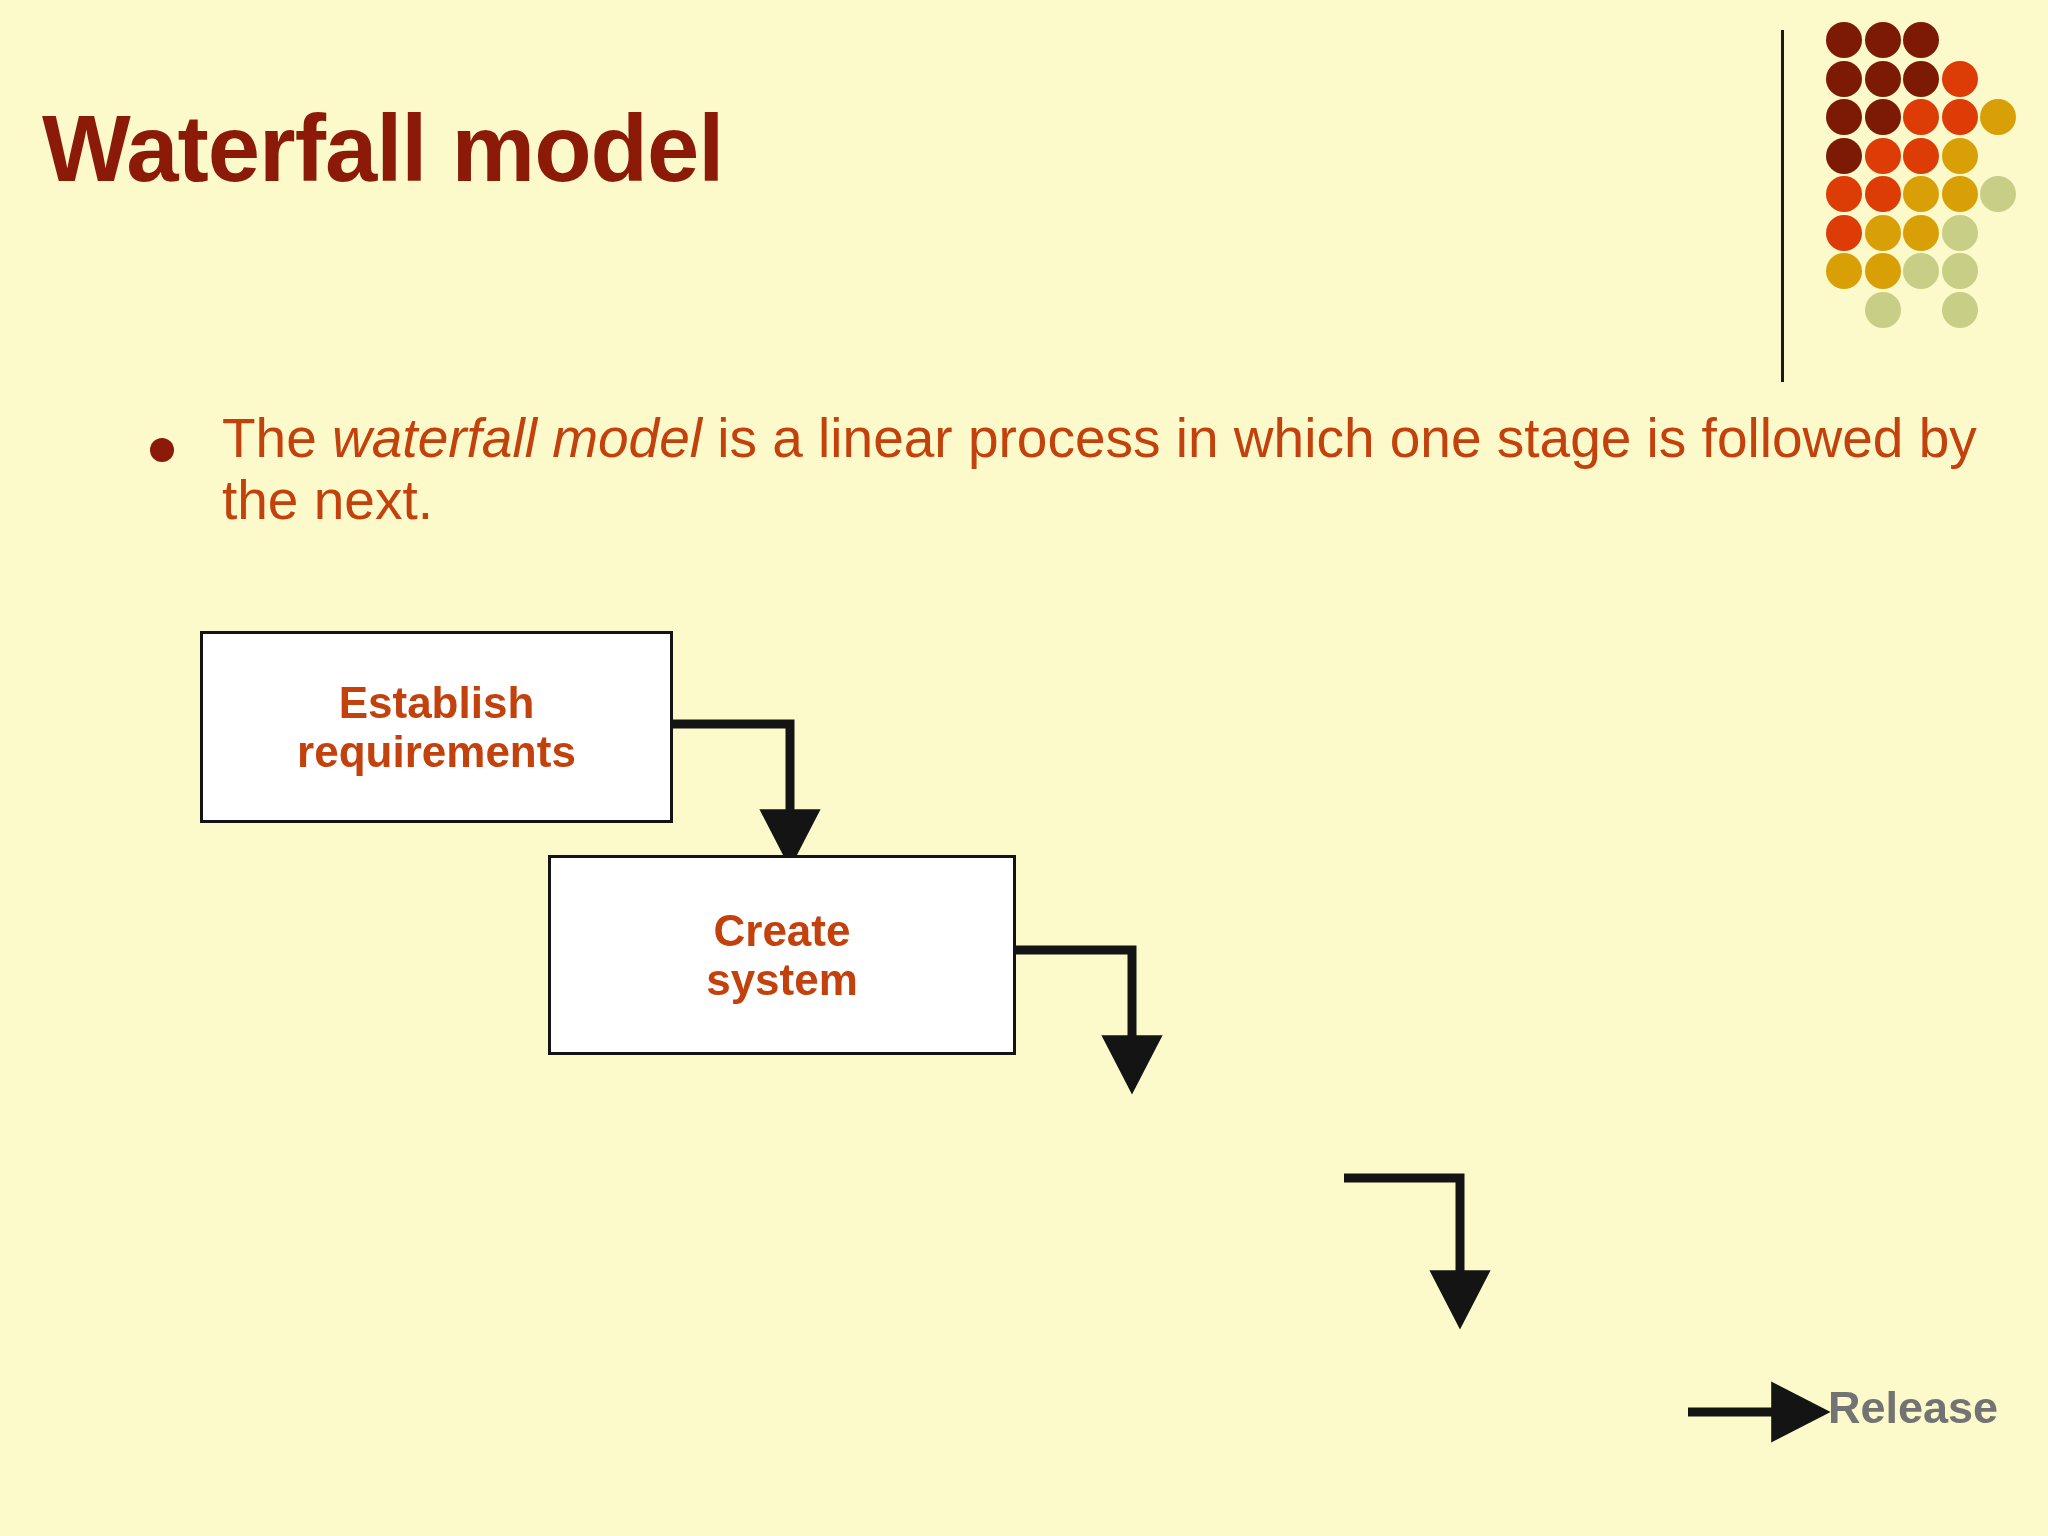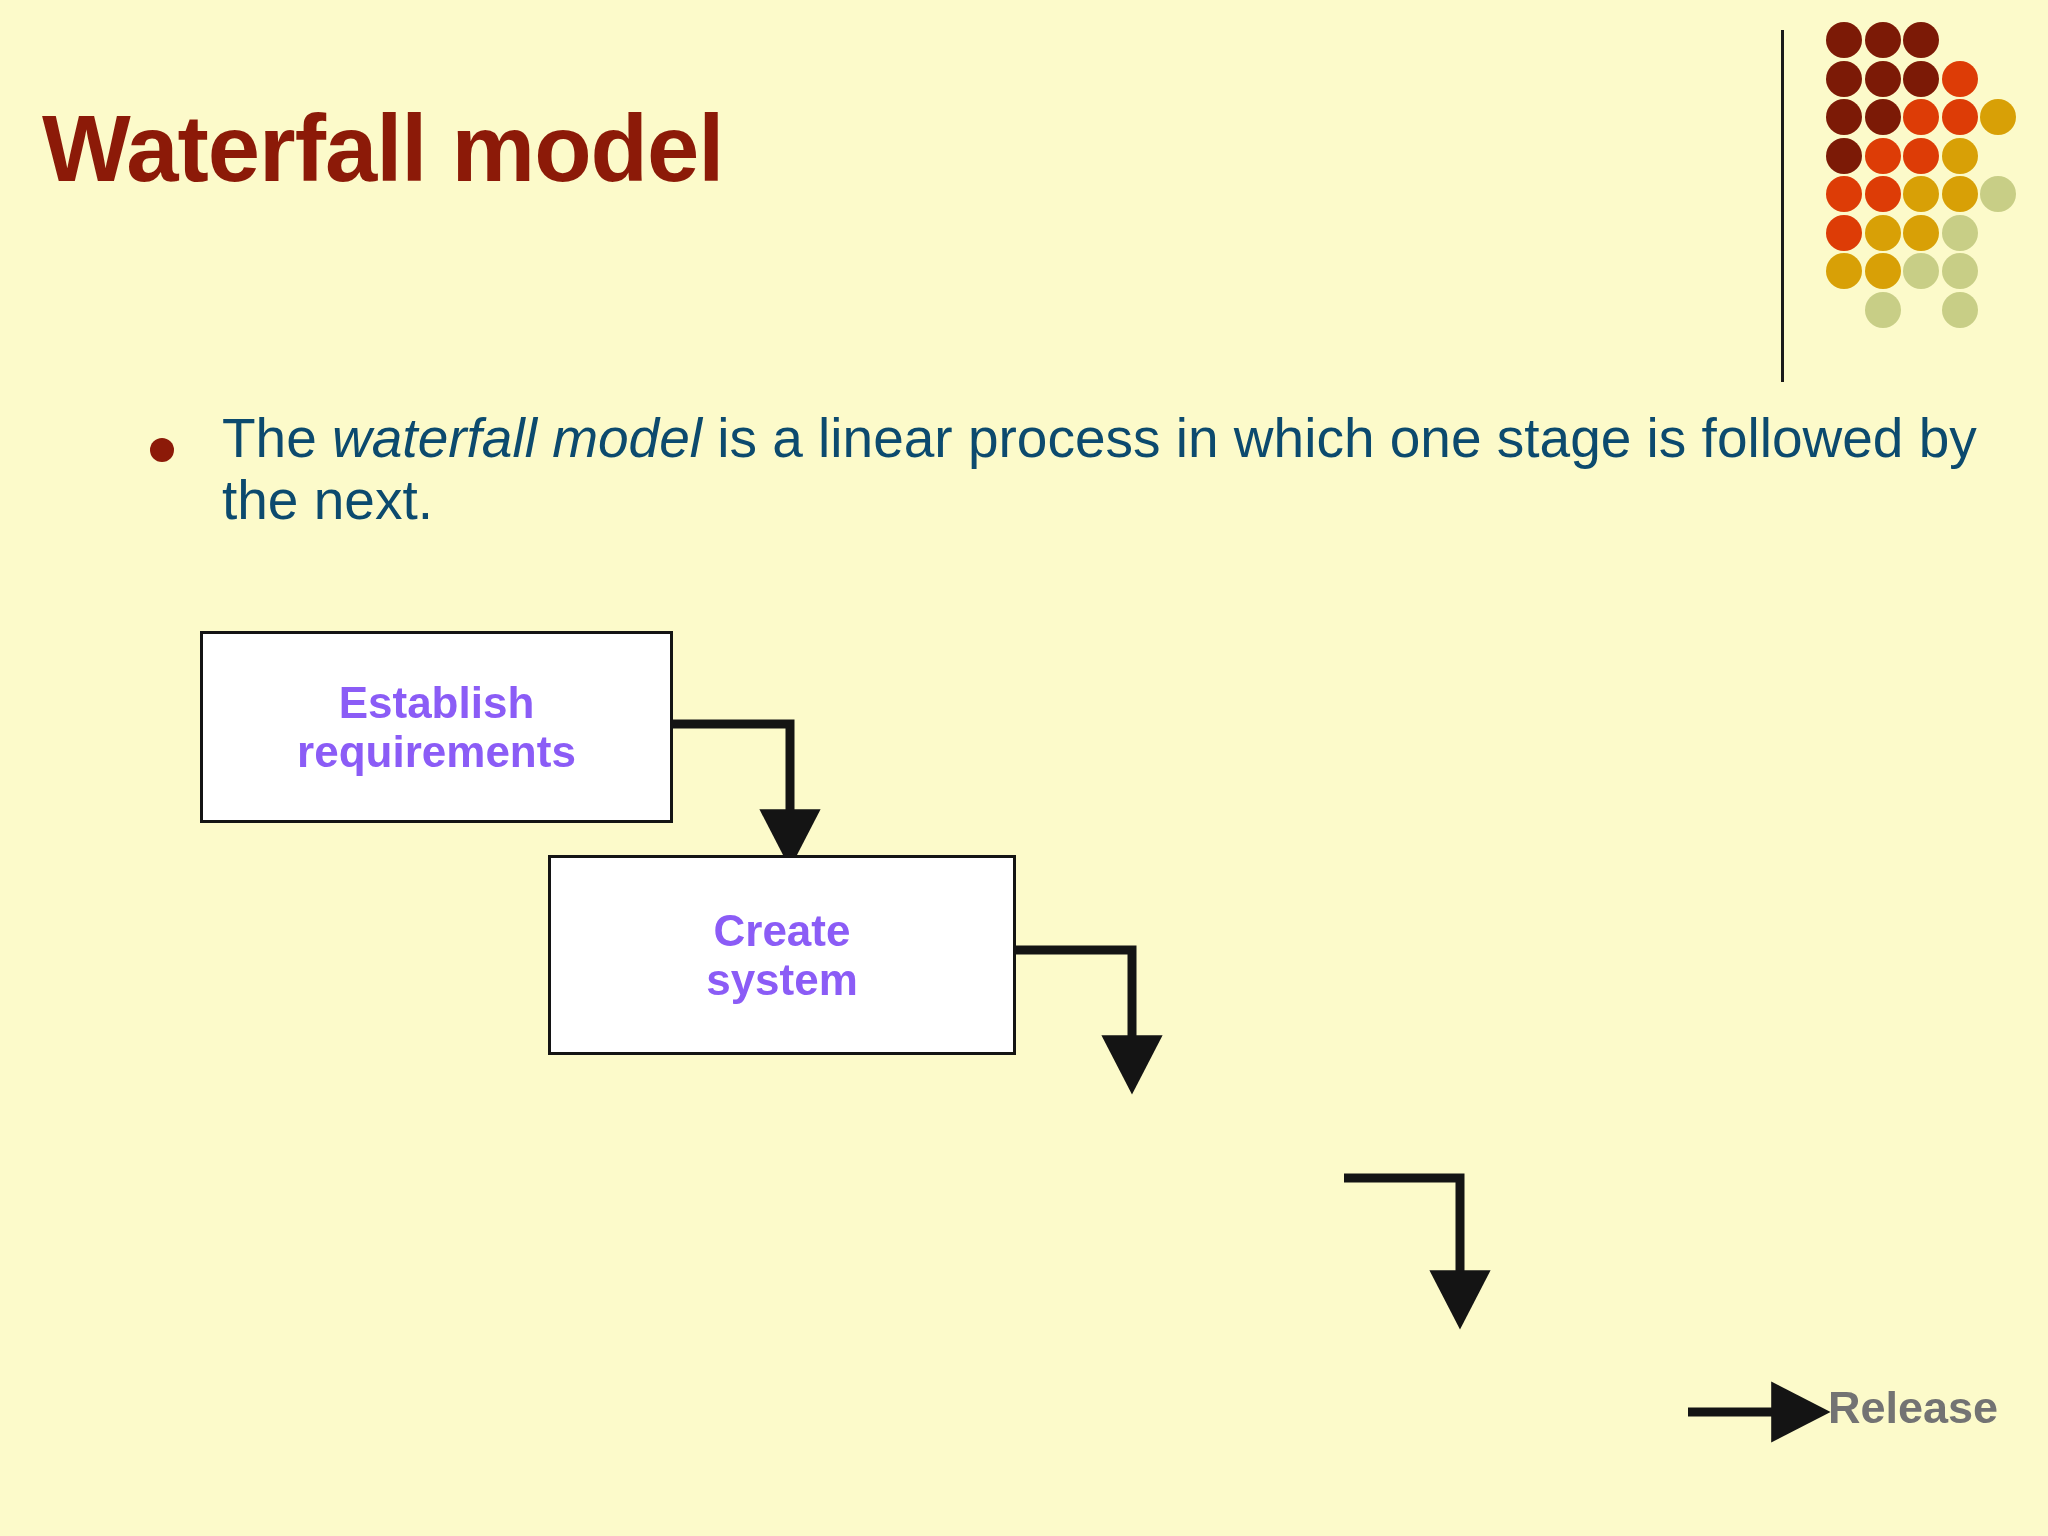--- a/index.html
+++ b/index.html
@@ -75,21 +75,21 @@
     height: 24px;
     border-radius: 50%;
     background: #8C1A08;
   }
   #bullet-text {
     position: absolute;
     left: 82px;
     top: 0;
     width: 1810px;
     font-size: 55px;
-    color: #0c4a6e;
+    color: #c2410c;
     line-height: 1.12;
   }
   #bullet-text .em {
     font-style: italic;
   }
 
   
   #flow {
     position: absolute;
     left: 0;
@@ -103,21 +103,21 @@
     border: 3px solid #141414;
     box-sizing: border-box;
     display: flex;
     align-items: center;
     justify-content: center;
     text-align: center;
   }
   .flow-box .flow-label {
     font-size: 44px;
     font-weight: bold;
-    color: #8b5cf6;
+    color: #c2410c;
     line-height: 1.12;
     white-space: pre-line;
   }
 
   #release-label {
     position: absolute;
     left: 1828px;
     top: 1382px;
     font-size: 45px;
     font-weight: bold;

